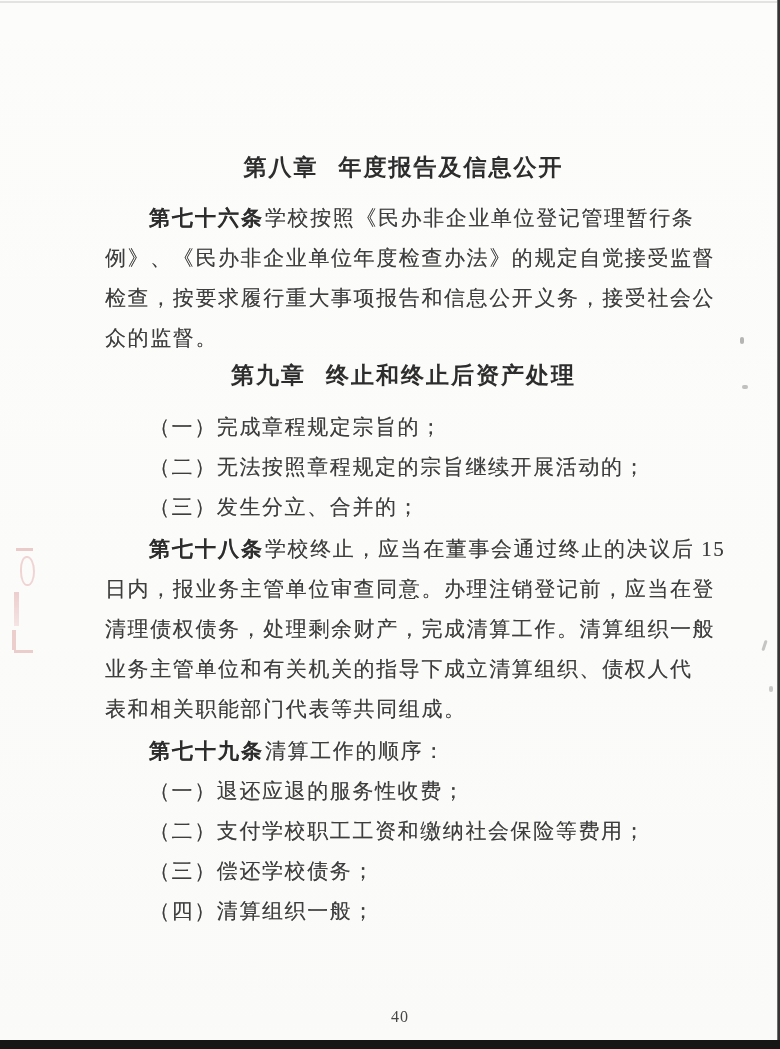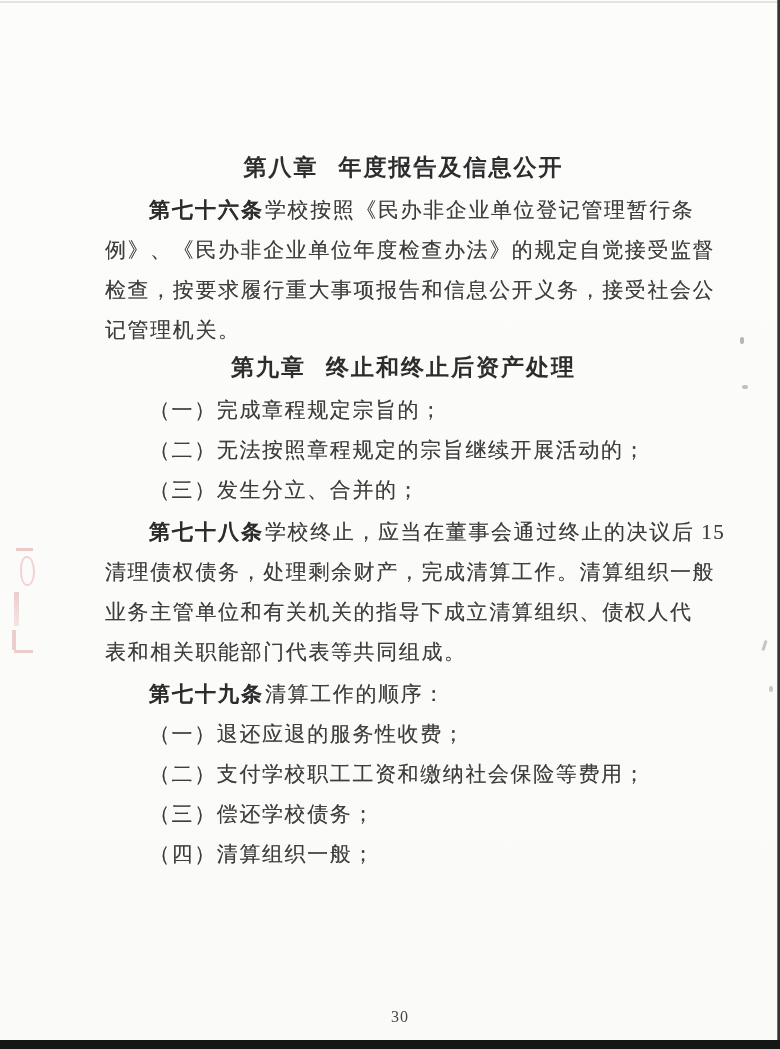--- a/index.html
+++ b/index.html
@@ -18,22 +18,22 @@
   .chapter-heading{
     font-family:"Liberation Sans",sans-serif;
     font-weight:700;
     font-size:23px;line-height:42px;
     color:#2d2d2d;
     text-align:center;
     letter-spacing:2px;
     transform:translateX(-14px);
     white-space:nowrap;
   }
-  .chapter-heading.first{margin-bottom:2px;}
-  .chapter-heading.later{margin-top:-4px;margin-bottom:2px;}
+  .chapter-heading.first{margin-bottom:10px;}
+  .chapter-heading.later{margin-top:-4px;margin-bottom:11px;}
   .ch-num{margin-right:20px;}
   .text-line{
     font-size:21px;line-height:40px;
     letter-spacing:1.6px;
     color:#3e3e3e;
     white-space:nowrap;
     text-shadow:0 0 0.4px rgba(62,62,62,.55);
   }
   .text-line.indent{padding-left:44px;}
   .text-line.article-start{margin-top:2px;}
@@ -91,33 +91,34 @@
   <div class="artifact speck sp1"></div>
   <div class="artifact speck sp2"></div>
   <div class="artifact speck sp3"></div>
   <div class="artifact speck sp4"></div>
 
   <main class="content" id="content">
       <div class="chapter-heading first"><span class="ch-num">第八章</span><span class="ch-title">年度报告及信息公开</span></div>
       <div class="text-line indent article-start"><span class="article-num">第七十六条</span><span>学校按照《民办非企业单位登记管理暂行条</span></div>
       <div class="text-line"><span>例》、《民办非企业单位年度检查办法》的规定自觉接受监督</span></div>
       <div class="text-line"><span>检查，按要求履行重大事项报告和信息公开义务，接受社会公</span></div>
-      <div class="text-line"><span>记管理机关。</span></div>
+      <div class="text-line"><span>众的监督。</span></div>
       <div class="chapter-heading later"><span class="ch-num">第九章</span><span class="ch-title">终止和终止后资产处理</span></div>
       <div class="text-line indent"><span>（一）完成章程规定宗旨的；</span></div>
       <div class="text-line indent"><span>（二）无法按照章程规定的宗旨继续开展活动的；</span></div>
       <div class="text-line indent"><span>（三）发生分立、合并的；</span></div>
       <div class="text-line indent article-start"><span class="article-num">第七十八条</span><span>学校终止，应当在董事会通过终止的决议后 15</span></div>
+      <div class="text-line"><span>日内，报业务主管单位审查同意。办理注销登记前，应当在登</span></div>
       <div class="text-line"><span>清理债权债务，处理剩余财产，完成清算工作。清算组织一般</span></div>
       <div class="text-line"><span>业务主管单位和有关机关的指导下成立清算组织、债权人代</span></div>
       <div class="text-line"><span>表和相关职能部门代表等共同组成。</span></div>
       <div class="text-line indent article-start"><span class="article-num">第七十九条</span><span>清算工作的顺序：</span></div>
       <div class="text-line indent"><span>（一）退还应退的服务性收费；</span></div>
       <div class="text-line indent"><span>（二）支付学校职工工资和缴纳社会保险等费用；</span></div>
       <div class="text-line indent"><span>（三）偿还学校债务；</span></div>
       <div class="text-line indent"><span>（四）清算组织一般；</span></div>
     </main>
 
   <div class="footer">
-    <span class="page-num">30</span>
+    <span class="page-num">40</span>
   </div>
 
 </div>
 
 </body></html>

